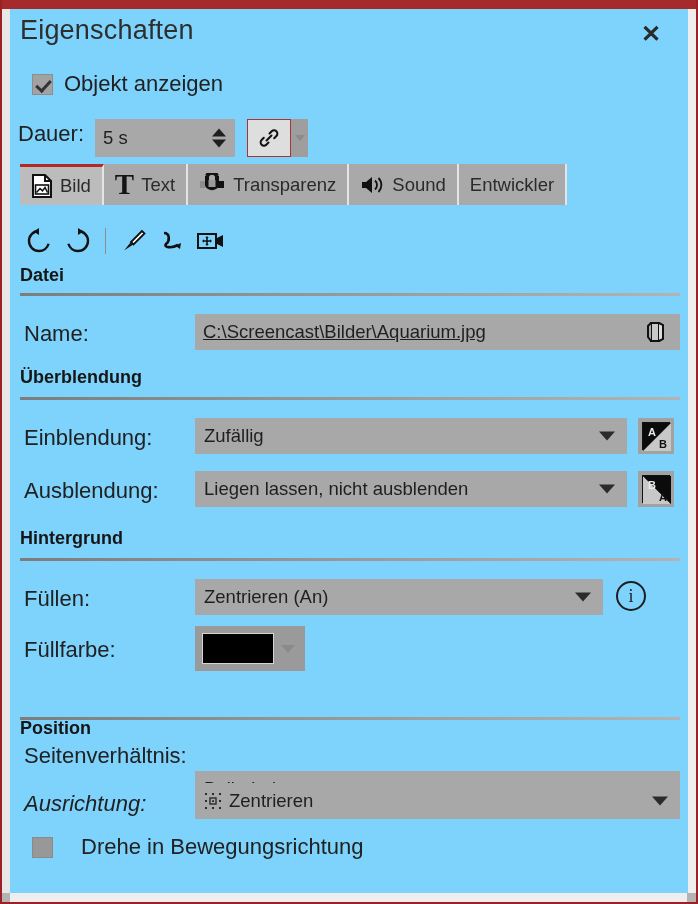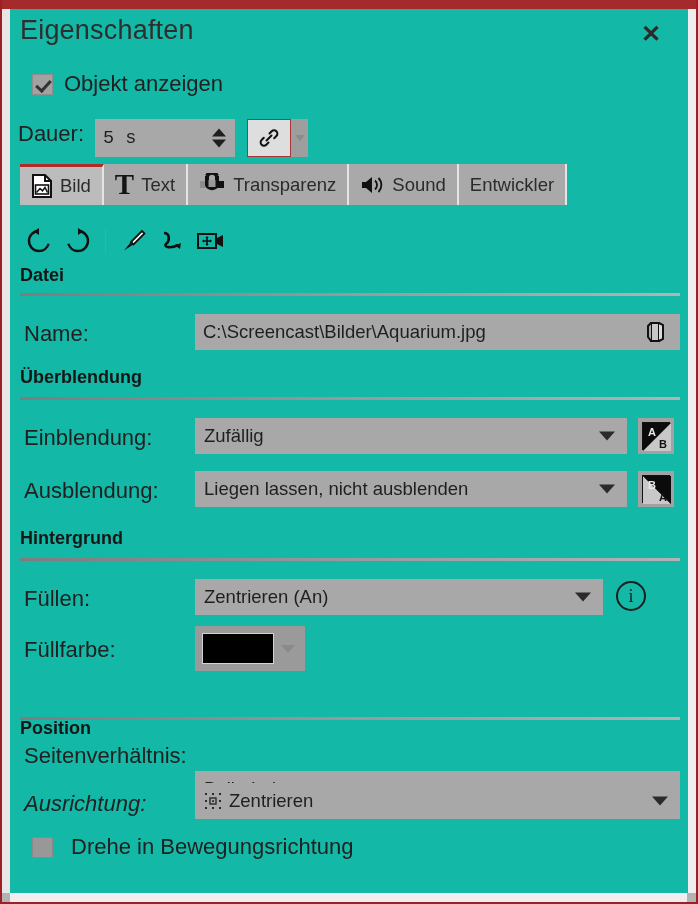--- a/index.html
+++ b/index.html
@@ -56,21 +56,21 @@
     width: 677px;
     height: 9px;
     background: #efeded;
   }
 
   .content {
     position: absolute;
     top: 9px; left: 10px;
     width: 678px;
     height: 884px;
-    background: #14b8a6;
+    background: #7dd3fc;
     overflow: hidden;
   }
 
   
   .titlebar {
     position: relative;
     height: 50px;
   }
   .title-text {
     position: absolute;
@@ -121,20 +121,21 @@
   .checkbox-box.unchecked { background: #989898; border-color: #8a8a8a; }
 
   .textfield {
     background: #a8a8a8;
     border: none;
     font-size: 18.5px;
     color: #1f1f1f;
     display: flex;
     align-items: center;
     padding-left: 8px;
+    text-decoration: underline;
   }
 
   .spinner {
     position: relative;
     background: #a8a8a8;
     display: flex;
     align-items: center;
     padding-left: 8px;
     font-size: 18.5px;
     color: #1f1f1f;
@@ -347,21 +348,21 @@
     </div>
 
     <div class="row" style="left:22px; top:62px; display:flex; align-items:center; gap:11px;">
       <span class="checkbox-box checked"></span>
       <span class="label">Objekt anzeigen</span>
     </div>
 
     <div class="row" style="left:8px; top:112px; display:flex; align-items:center;">
       <span class="label">Dauer:</span>
     </div>
-    <div class="spinner" style="position:absolute; left:85px; top:110px; width:140px; height:38px;font-family:Liberation Mono, monospace;">
+    <div class="spinner" style="position:absolute; left:85px; top:110px; width:140px; height:38px;">
       <span>5 s</span>
       <span class="spin-arrows">
         <span class="up"></span>
         <span class="down"></span>
       </span>
     </div>
     <div class="link-btn" style="left:237px; top:110px;">
       <svg width="24" height="24" viewBox="0 0 24 24">
         <g stroke="#111" stroke-width="2" fill="none" stroke-linecap="round">
           <path d="M9.5 14.5 L14.5 9.5"></path>
@@ -557,21 +558,21 @@
               <rect x="15" y="15" width="2" height="2"></rect>
           </g>
           <rect x="6" y="6" width="6" height="6" fill="none" stroke="#2b2b2b" stroke-width="1.4"></rect>
           <rect x="8.2" y="8.2" width="1.8" height="1.8" fill="#2b2b2b"></rect>
         </svg>
       </span>
       <span>Zentrieren</span>
       <span class="caret"></span>
     </div>
 
-    <div class="row" style="left:22px; top:825px; display:flex; align-items:center; gap:18px;">
+    <div class="row" style="left:22px; top:825px; display:flex; align-items:center; gap:28px;">
       <span class="checkbox-box unchecked"></span>
       <span class="label">Drehe in Bewegungsrichtung</span>
     </div>
 
   </div>
 
   <div class="frame-border"></div>
 </div>
 
 </body></html>

